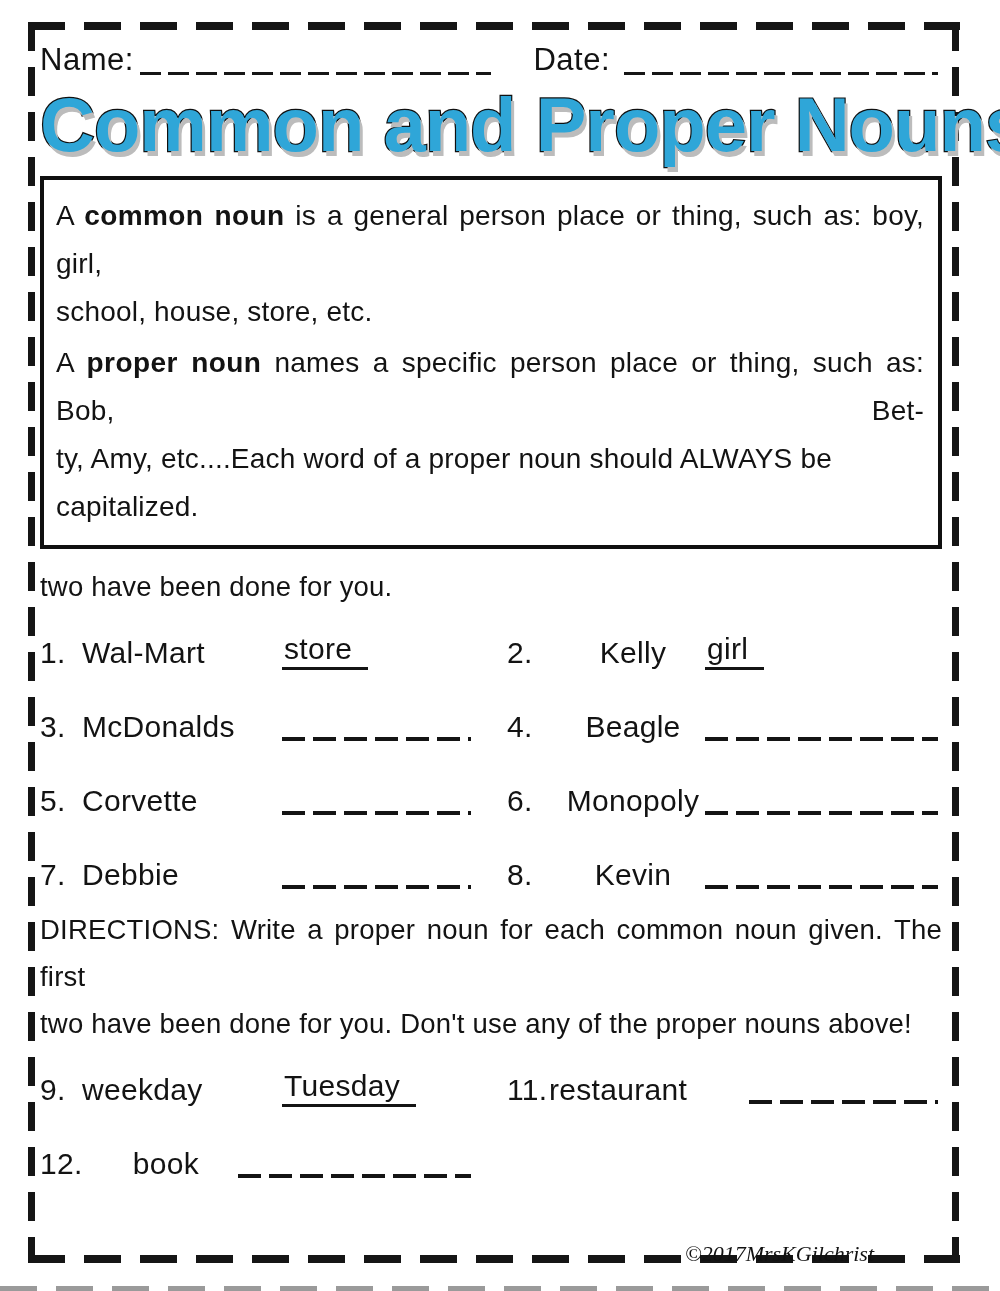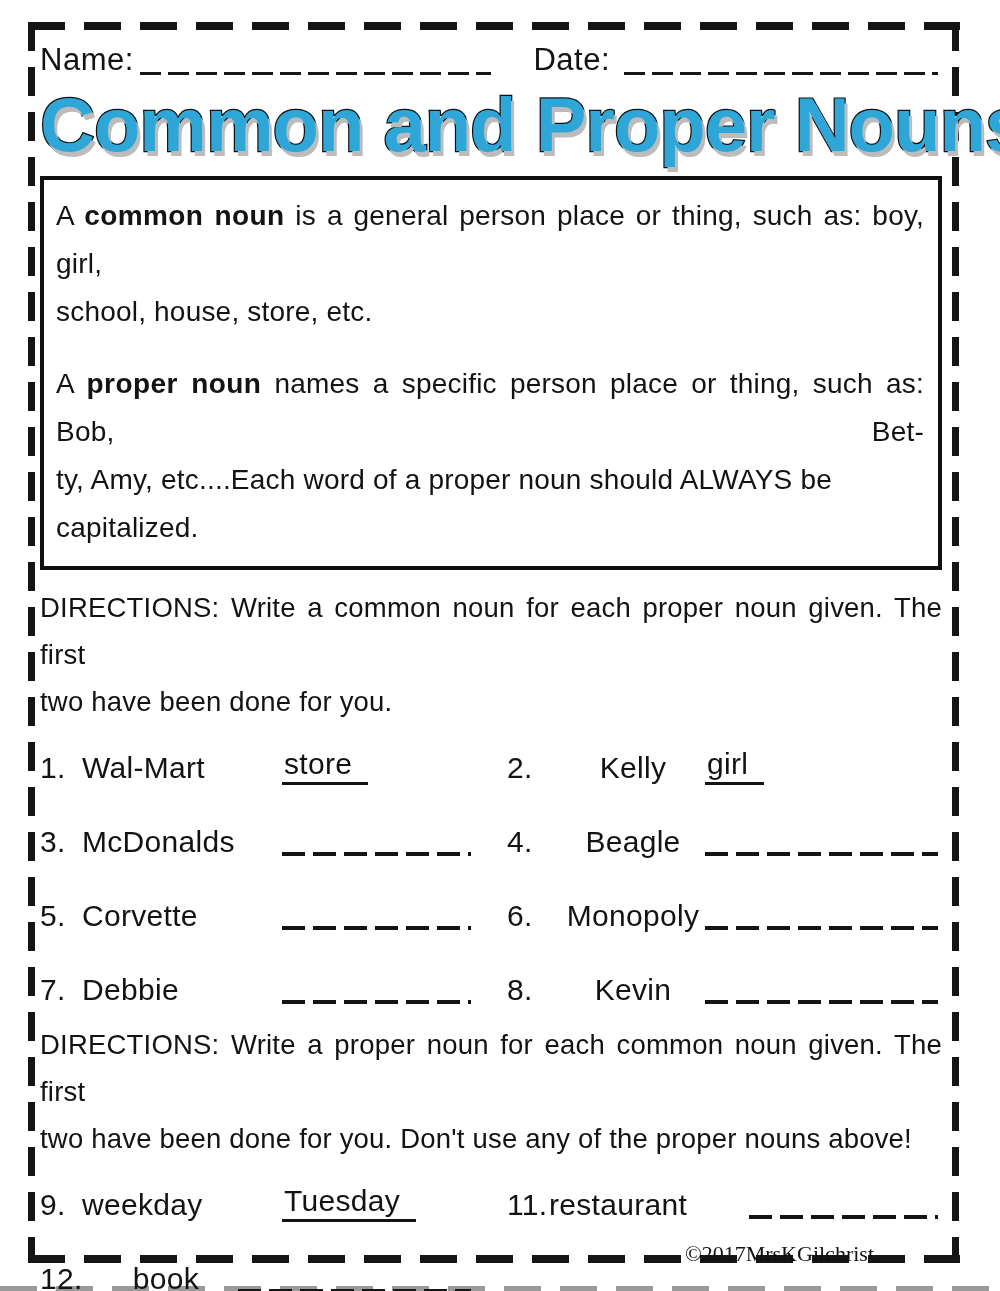--- a/index.html
+++ b/index.html
@@ -33,42 +33,42 @@
   .title{margin-top:8px;text-align:center;font-size:76px;font-weight:bold;line-height:1.02;
     letter-spacing:-1px;white-space:nowrap;color:#2fa6d8;
     -webkit-text-stroke:2.4px #101010;paint-order:stroke fill;
     text-shadow:3px 5px 0 #bcbcbc;}
 
   
   .defbox{margin-top:12px;border:4px solid #101010;padding:12px 14px 14px 12px;
     font-size:28px;letter-spacing:.2px;}
   .dline{line-height:48px;}
   .jline{text-align:justify;text-align-last:justify;}
-  .para2{margin-top:24px;}
+  .para2{margin-top:3px;}
   .defbox b{font-weight:bold;letter-spacing:.4px;}
 
   
   .directions{margin-top:14px;font-size:27.5px;letter-spacing:.2px;}
   .dirline{line-height:47px;}
 
   
   .grid{margin-top:18px;display:grid;grid-template-columns:1fr 1fr;column-gap:32px;row-gap:32px;
     font-size:30px;letter-spacing:.3px;}
   .item{display:flex;align-items:flex-end;height:42px;}
   .num{width:42px;flex:none;}
   .word{flex:none;width:200px;}
   .item.r .num{width:54px;}
   .item.r .word{width:144px;text-align:center;}
   .blank{flex:1;height:30px;margin:0 4px 3px 0;
     background:repeating-linear-gradient(90deg,#141414 0 23px,transparent 23px 31px) bottom/100% 4px no-repeat;}
   .answer{border-bottom:3px solid #141414;padding:0 16px 1px 2px;}
 
   
   .copyright{position:absolute;right:126px;bottom:24px;
-    font-family:"Liberation Serif", serif;font-size:22px;color:#111;}
+    font-family:"Liberation Serif", serif;font-size:22px;color:#111;font-style:italic;}
 </style>
 </head>
 <body>
 
 <div>
   <div class="b-top"></div>
   <div class="b-bottom"></div>
   <div class="b-left"></div>
   <div class="b-right"></div>
   <div class="next-edge"></div>
@@ -89,21 +89,20 @@
         <div class="dline jline"><span>A </span><b>common noun</b><span> is a general person place or thing, such as: boy, girl,</span></div>
         <div class="dline"><span>school, house, store, etc.</span></div>
       </div>
       <div class="para para2">
         <div class="dline jline"><span>A </span><b>proper noun</b><span> names a specific person place or thing, such as: Bob, Bet-</span></div>
         <div class="dline"><span>ty, Amy, etc....Each word of a proper noun should ALWAYS be capitalized.</span></div>
       </div>
     </div>
 
     <div class="directions">
-      <div class="dirline jline"><span>DIRECTIONS:</span> <span>Write a common noun for each proper noun given.  The first</span></div>
       <div class="dirline"><span>two have been done for you.</span></div>
     </div>
 
     <div class="grid">
       <div class="item">
         <span class="num">1.</span>
         <span class="word">Wal-Mart</span>
         <span class="answer">store</span>
       </div>
       <div class="item r">

